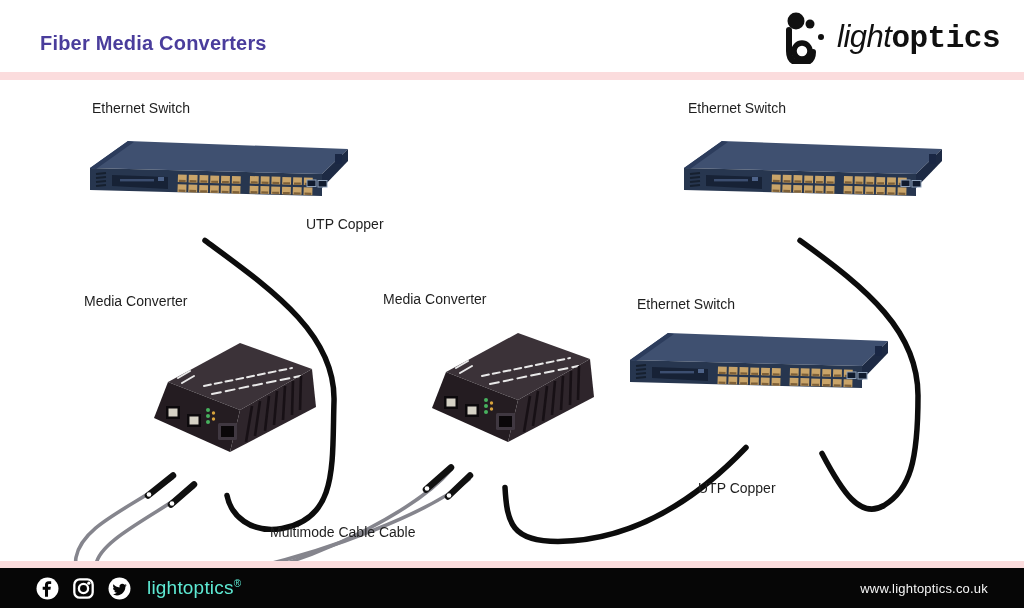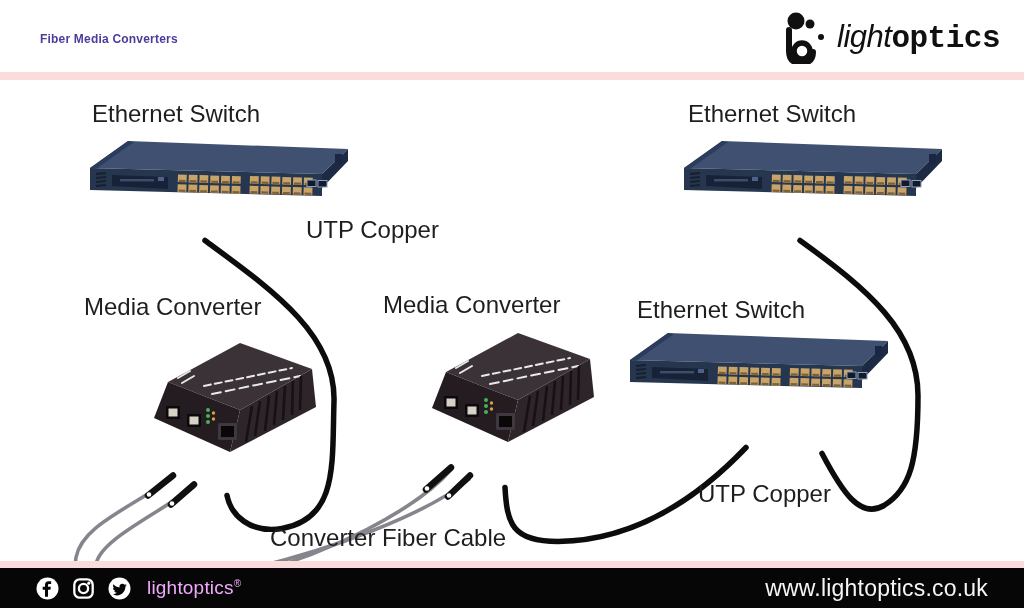--- a/index.html
+++ b/index.html
@@ -2,46 +2,46 @@
 <html><head>
 <meta charset="utf-8">
 <style>
   * { margin:0; padding:0; box-sizing:border-box; }
   html,body { width:1024px; height:608px; overflow:hidden; background:#fff;
               font-family:"Liberation Sans", sans-serif; }
   #stage { position:relative; width:1024px; height:608px; background:#fff; }
 
   
   #header { position:absolute; left:0; top:0; width:1024px; height:72px; background:#fff; }
-  #page-title { position:absolute; left:40px; top:32px; font-size:12px; font-weight:bold;
+  #page-title { position:absolute; left:40px; top:32px; font-size:20px; font-weight:bold;
                 color:#4a3d9c; letter-spacing:0.2px; }
   #logo { position:absolute; right:24px; top:8px; height:58px; display:flex; align-items:center; }
   #logo svg { display:block; }
   #logo-text { font-size:31px; color:#101010; letter-spacing:-0.5px; margin-left:4px; }
   #logo-text .lt-light { font-weight:300;font-style:italic; }
   #logo-text .lt-bold  { font-weight:700;font-family:Liberation Mono, monospace; }
 
   .pink-strip { position:absolute; left:0; width:1024px; background:#fbdcdd; }
   #strip-top { top:72px; height:8px; }
   #strip-bottom { top:561px; height:7px; }
 
   
   #diagram { position:absolute; left:0; top:80px; width:1024px; height:481px; background:#fff; }
-  .dlabel { position:absolute; font-size:24px; color:#1e1e1e; white-space:nowrap; }
+  .dlabel { position:absolute; font-size:14px; color:#1e1e1e; white-space:nowrap; }
   .device { position:absolute; }
   #cable-layer { position:absolute; left:0; top:0; width:1024px; height:608px; pointer-events:none; }
 
   
   #footer { position:absolute; left:0; top:568px; width:1024px; height:40px; background:#060606;
             display:flex; align-items:center; }
   #social { display:flex; align-items:center; gap:13px; margin-left:36px; }
   #social svg { display:block; }
-  #footer-brand { color:#f0abfc; font-size:19px; margin-left:16px; letter-spacing:0.2px; }
+  #footer-brand { color:#5eead4; font-size:19px; margin-left:16px; letter-spacing:0.2px; }
   #footer-brand sup { font-size:10px; }
-  #footer-site { position:absolute; right:36px; color:#f5f5f5; font-size:23px; letter-spacing:0.2px; }
+  #footer-site { position:absolute; right:36px; color:#f5f5f5; font-size:13px; letter-spacing:0.2px; }
 </style>
 </head>
 <body>
 
 <svg width="0" height="0" style="position:absolute" aria-hidden="true">
   <defs>
     <symbol id="sym-switch" viewBox="0 0 270 80">
       <polygon points="8,40 46,13 266,21 240,46" fill="#3f5070"></polygon>
       <polygon points="8,40 240,46 240,68 8,62" fill="#27364f"></polygon>
       <polygon points="240,46 266,21 266,33 240,60" fill="#1d2a44"></polygon>
@@ -222,21 +222,21 @@
       </g>
     </svg>
 
     <div class="dlabel" style="left:92px;top:20px">Ethernet Switch</div>
     <div class="dlabel" style="left:688px;top:20px">Ethernet Switch</div>
     <div class="dlabel" style="left:306px;top:136px">UTP Copper</div>
     <div class="dlabel" style="left:84px;top:213px">Media Converter</div>
     <div class="dlabel" style="left:383px;top:211px">Media Converter</div>
     <div class="dlabel" style="left:637px;top:216px">Ethernet Switch</div>
     <div class="dlabel" style="left:698px;top:400px">UTP Copper</div>
-    <div class="dlabel" style="left:270px;top:444px">Converter Fiber Cable</div>
+    <div class="dlabel" style="left:270px;top:444px">Multimode Cable Cable</div>
   </div>
 
   <div class="pink-strip" id="strip-bottom"></div>
 
   <div id="footer">
     <div id="social">
       <svg width="23" height="23" viewBox="0 0 22 22">
         <circle cx="11" cy="11" r="10.5" fill="#ffffff"></circle>
         <path d="M12.4 6.6h2.1V4h-2.4c-2.3 0-3.5 1.4-3.5 3.5v1.9H6.4v2.7h2.2V19h2.9v-6.9h2.3l.4-2.7h-2.7V7.7c0-.7.3-1.1.9-1.1z" fill="#060606"></path>
       </svg>

